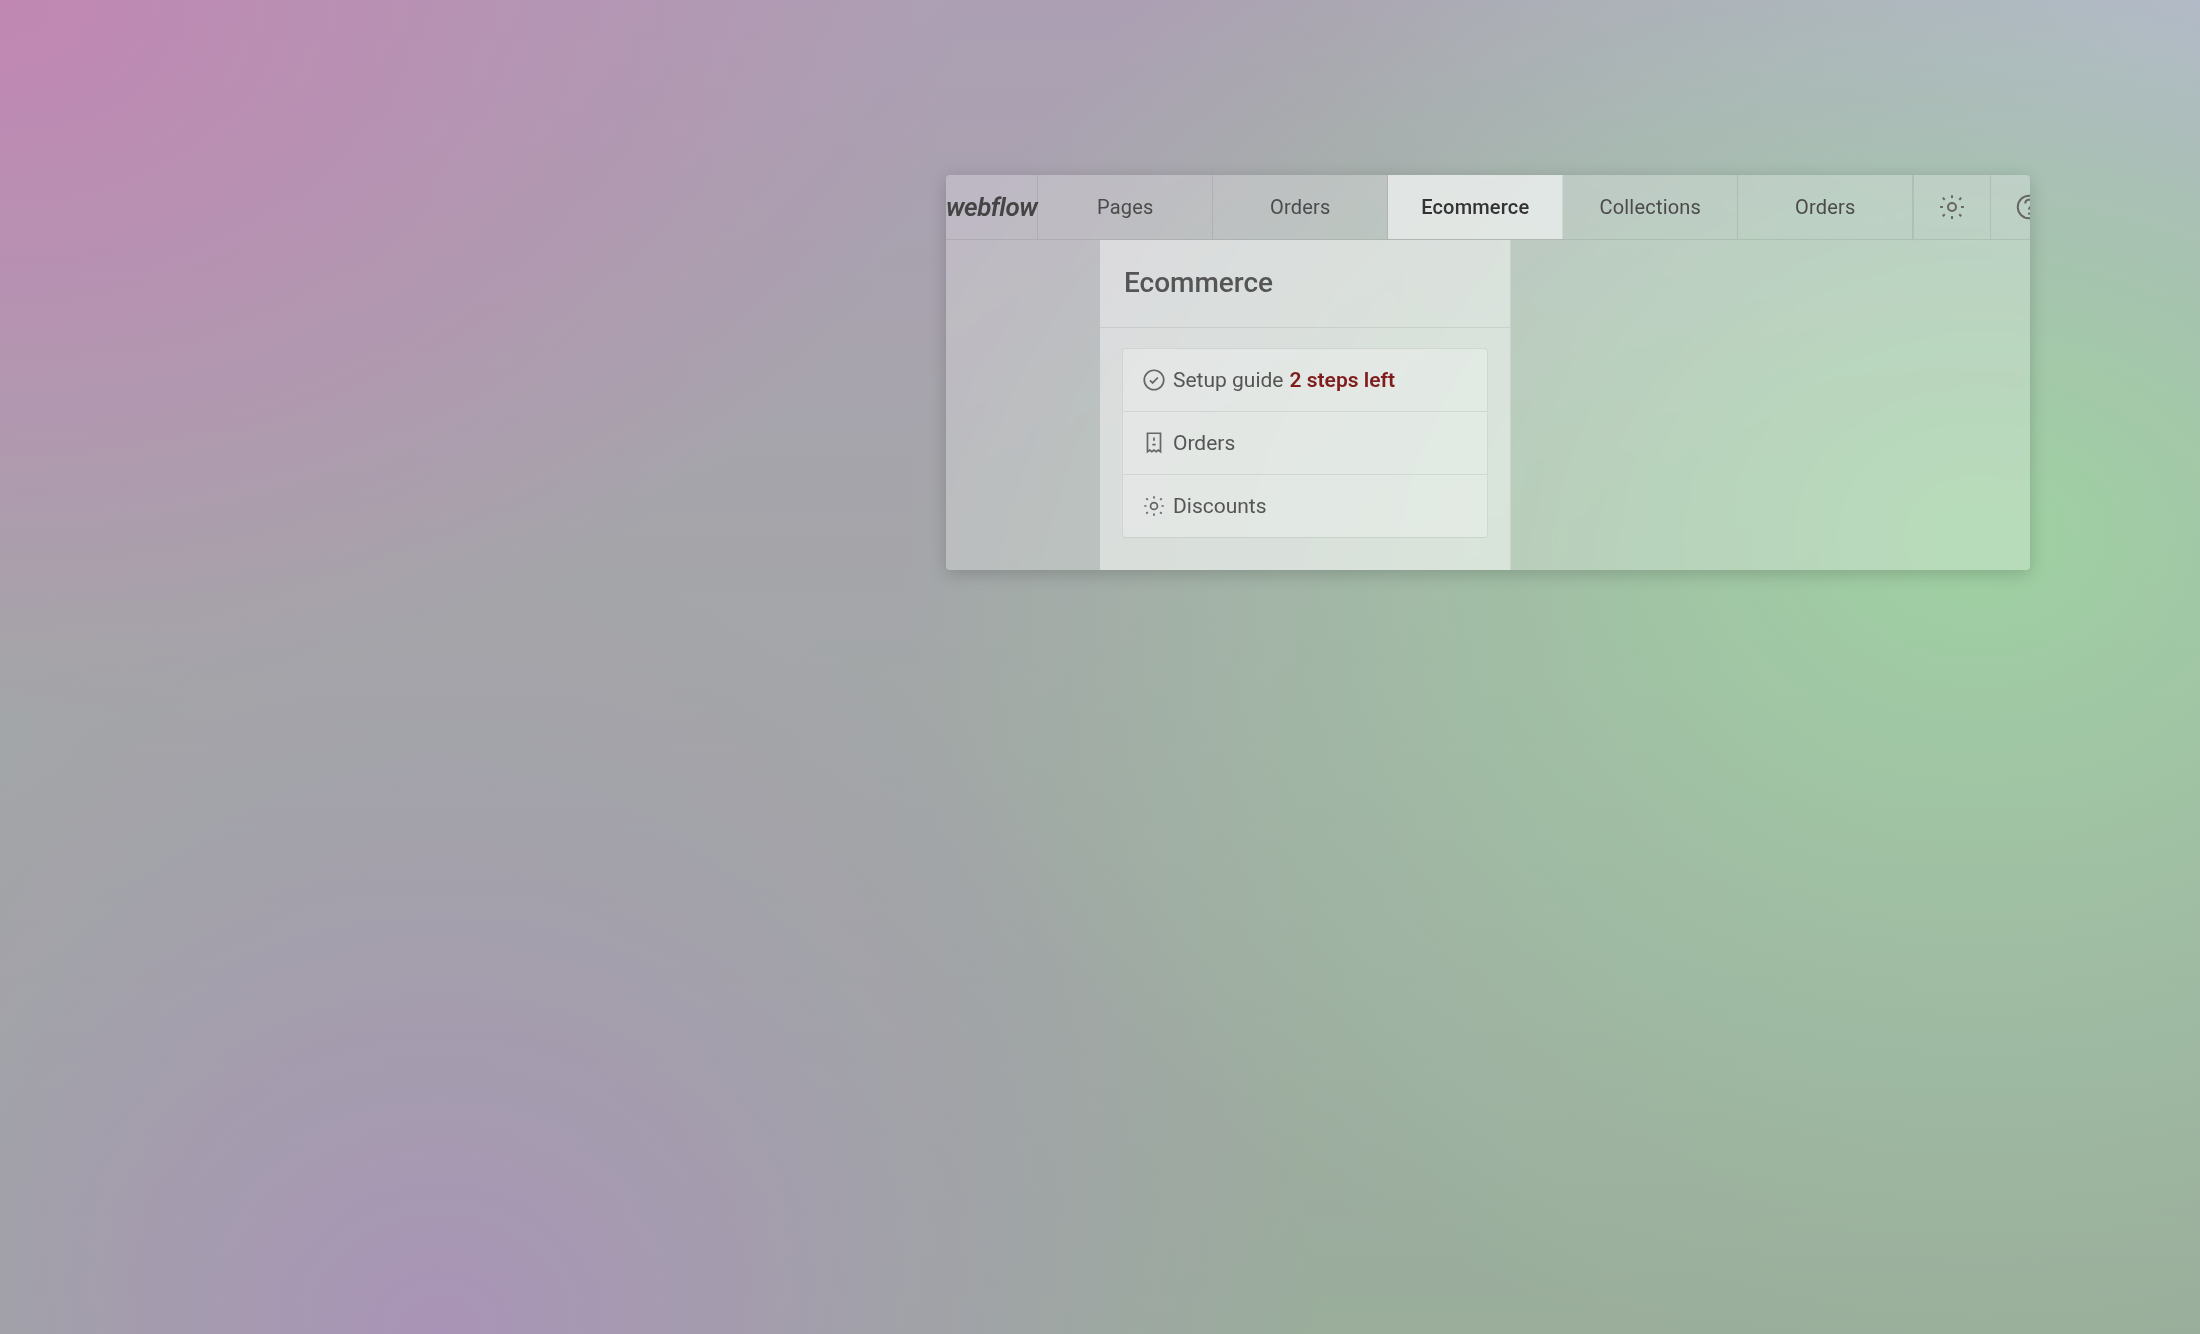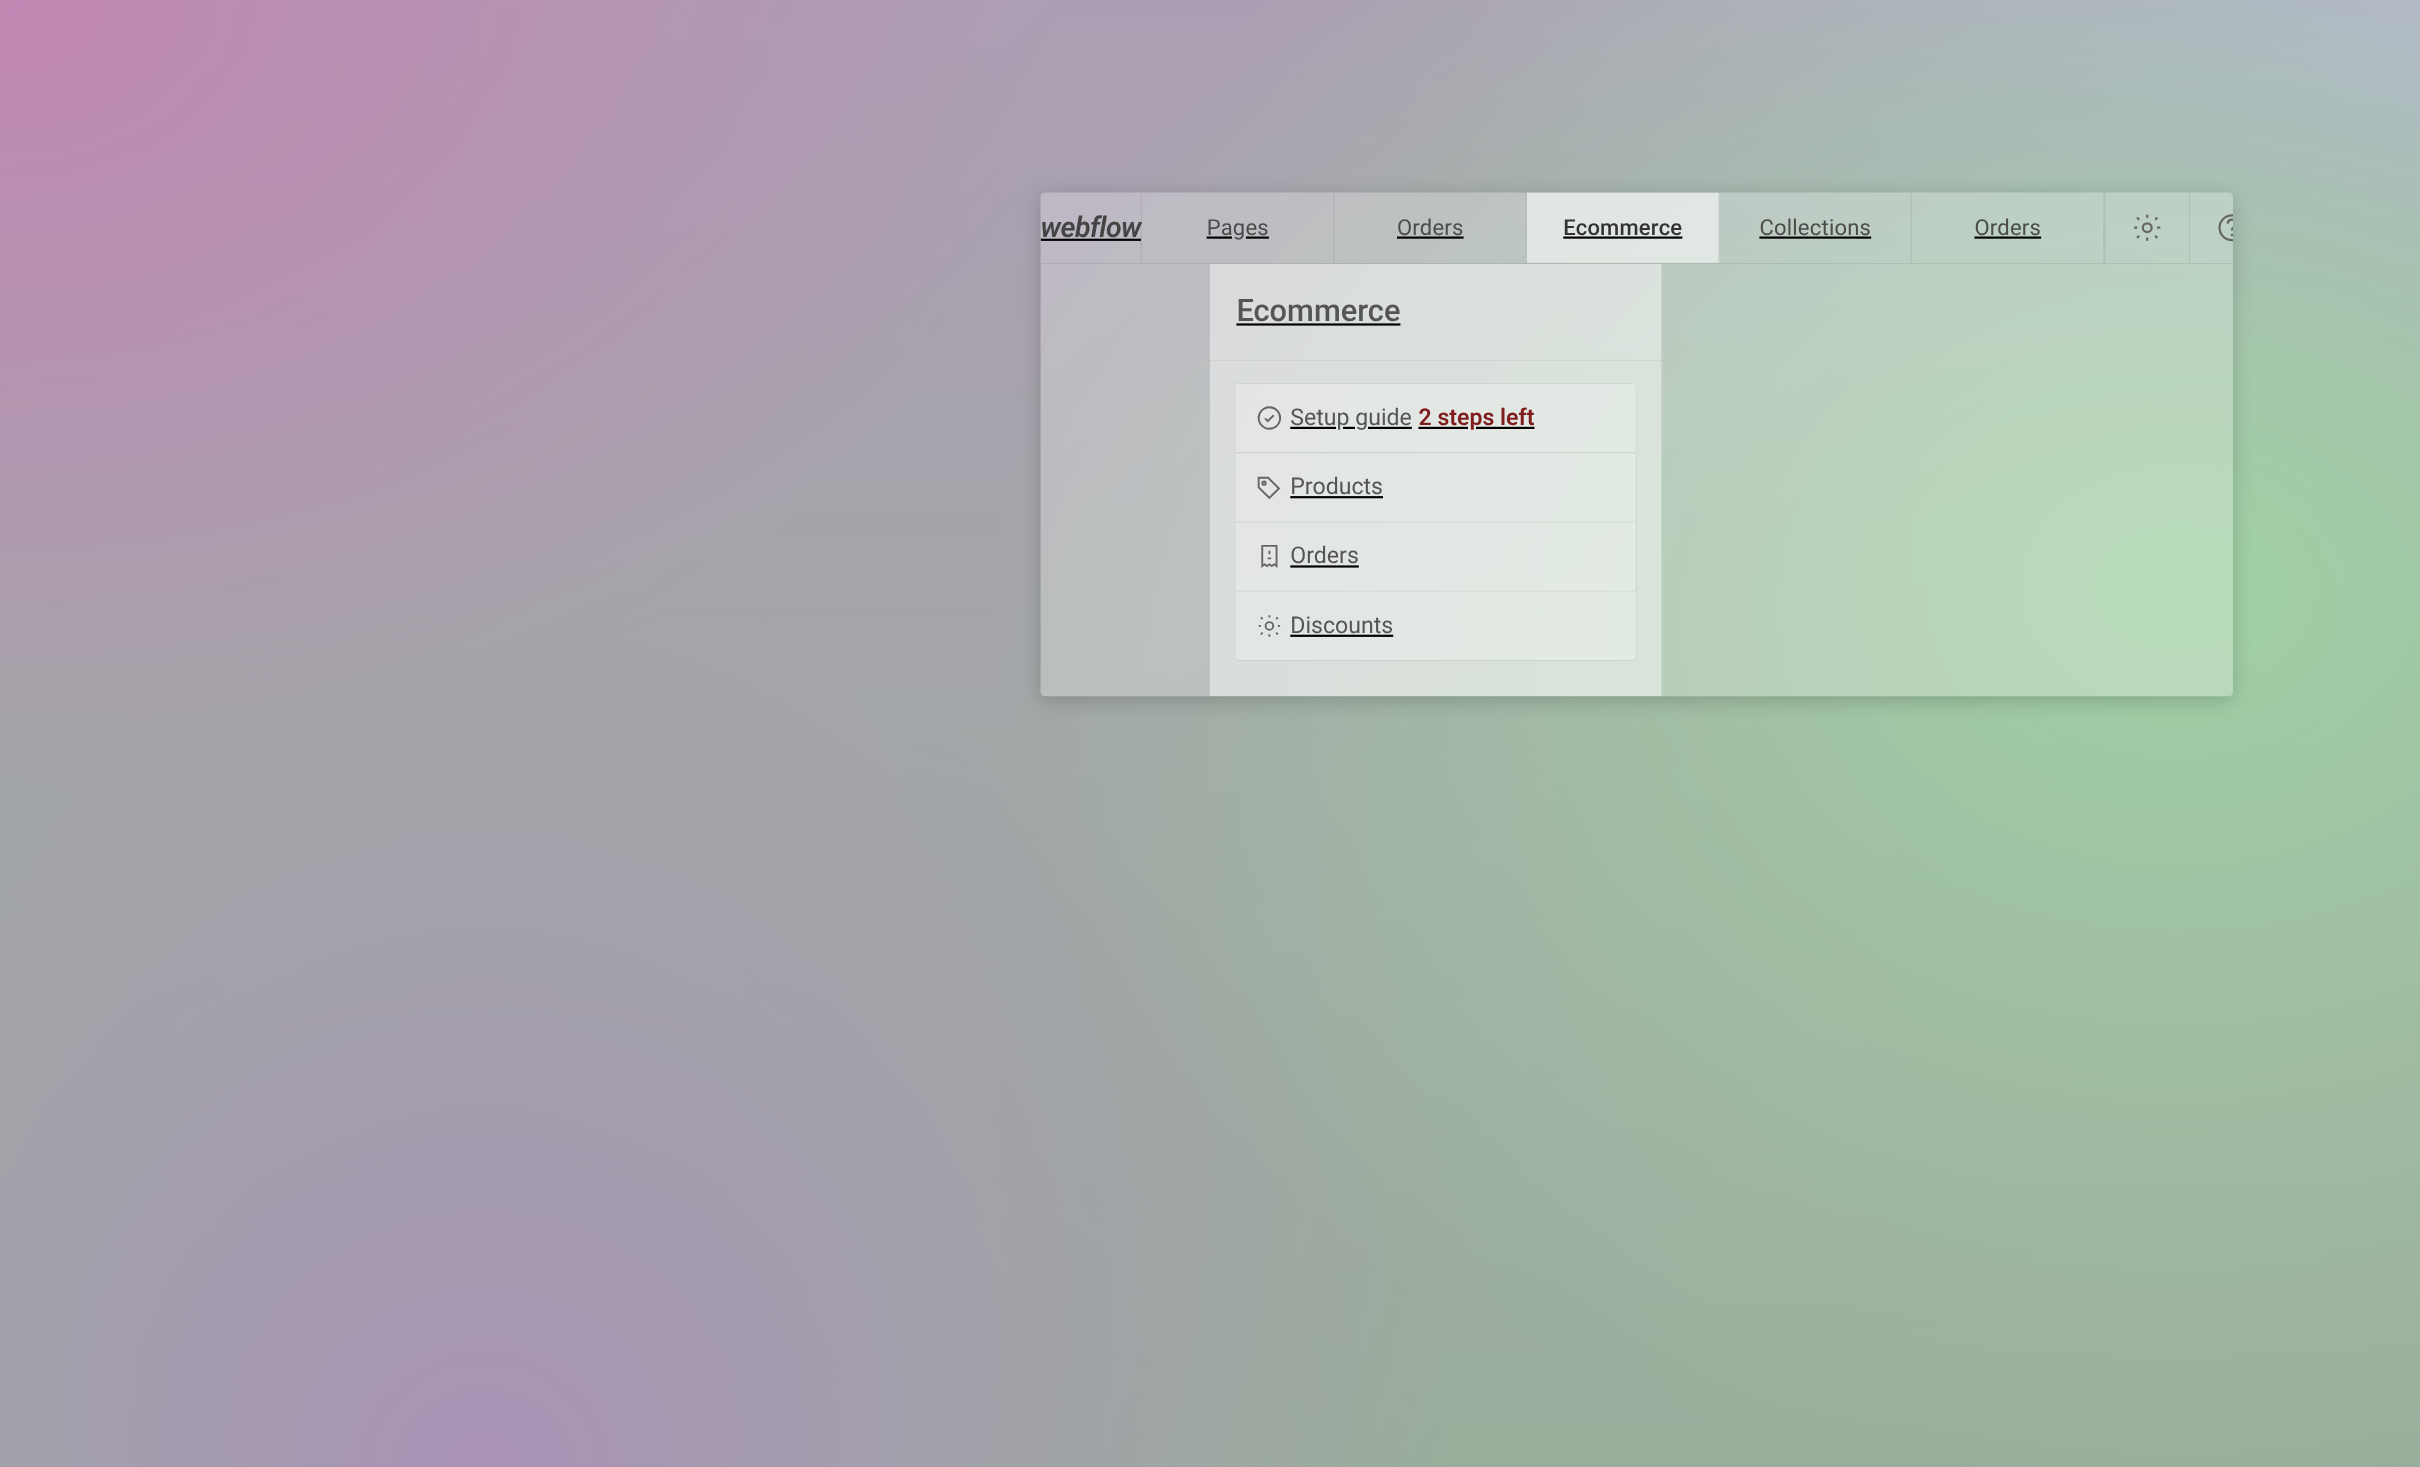--- a/index.html
+++ b/index.html
@@ -32,21 +32,20 @@
     top: 175px;           
     width: 1084px;        
     box-sizing: border-box;
     
     background: rgba(255,255,255,0.25);
     -webkit-backdrop-filter: blur(2px);
     backdrop-filter: blur(2px);
     box-shadow: 0 4px 18px rgba(0,0,0,0.18);
     border-radius: 4px;
     overflow: hidden;
-    text-decoration: underline;
   }
 
   
   .topbar {
     display: flex;
     align-items: stretch;
     height: 64px;
     border-bottom: 1px solid rgba(0,0,0,0.08);
   }
 
@@ -248,29 +247,20 @@
             <svg viewBox="0 0 24 24">
                 <circle cx="12" cy="12" r="9"></circle>
                 <path d="M8.3 12.3l2.4 2.4 4.9-5"></path>
               </svg>
           </span>
           <span class="menu-label">Setup guide</span>
           <span class="menu-badge" style="color:#7f1d1d">2 steps left</span>
         </div>
 
 
-        <div class="menu-item">
-          <span class="menu-icon">
-            <svg viewBox="0 0 24 24">
-              <path d="M3 12V4h8l9 9-8 8-9-9z"></path>
-              <circle cx="7.5" cy="8.5" r="1.4"></circle>
-            </svg>
-          </span>
-          <span class="menu-label">Products</span>
-        </div>
 
         <div class="menu-item">
           <span class="menu-icon">
             <svg viewBox="0 0 24 24">
               <path d="M6 3h12v17l-2-1.5-2 1.5-2-1.5-2 1.5-2-1.5-2 1.5V3z"></path>
               <path d="M12 7v3M10.5 13.5h3"></path>
             </svg>
           </span>
           <span class="menu-label">Orders</span>
         </div>

